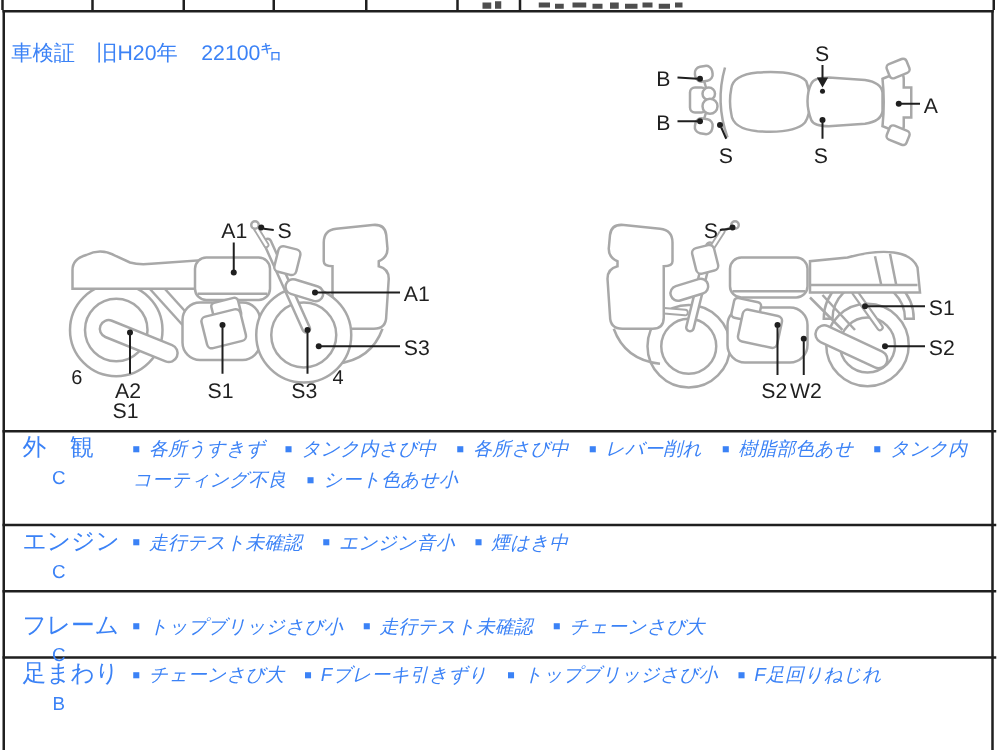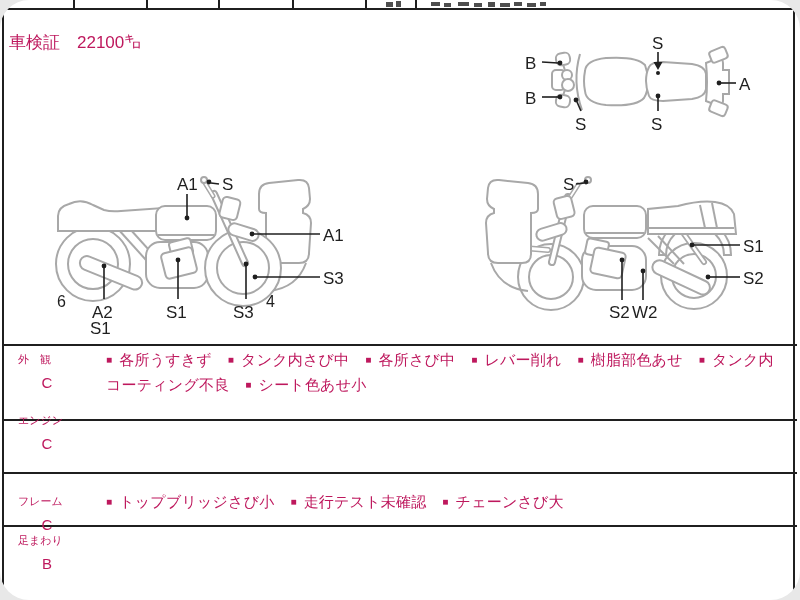--- a/index.html
+++ b/index.html
@@ -1,31 +1,31 @@
 <!DOCTYPE html>
 <html><head>
 <meta charset="utf-8">
 <style>
   html,body{margin:0;padding:0;background:#e8e8e8;}
   #screen{position:relative;width:800px;height:600px;background:#ffffff;overflow:hidden;
-          font-family:"Liberation Sans",sans-serif;color:#be185d;border-radius:29px;}
+          font-family:"Liberation Sans",sans-serif;color:#3b82f6;}
   .tick{position:absolute;top:0;width:2px;height:8px;background:#1f1f1f;}
   .smudge{position:absolute;background:#2f2f2f;opacity:.85;}
   .content-box{position:absolute;left:2px;top:8px;width:793px;height:592px;
                border:2px solid #1f1f1f;border-bottom:none;box-sizing:border-box;}
   .shaken{position:absolute;left:9px;top:30px;display:flex;font-size:17px;line-height:26px;}
   .shaken-title{width:68px;}
   .shaken-row{display:flex;}
   .shaken-era{display:inline-block;width:84px;}
   .hline{position:absolute;left:2px;width:795px;height:0;border-top:2px solid #1f1f1f;}
   .insp-row{position:absolute;left:2px;width:795px;display:flex;align-items:flex-start;box-sizing:border-box;}
   .insp-label{flex:none;width:104px;padding-left:16px;box-sizing:border-box;}
-  .insp-name{font-size:11px;line-height:24px;white-space:pre;}
+  .insp-name{font-size:19px;line-height:24px;white-space:pre;}
   .insp-grade{font-size:15px;line-height:24px;width:58px;text-align:center;}
-  .insp-items{flex:1;font-size:15px;line-height:25px;padding-right:10px;letter-spacing:.2px;}
+  .insp-items{flex:1;font-size:15px;line-height:25px;padding-right:10px;letter-spacing:.2px;font-style:italic;}
   .bullet{font-size:10px;margin-right:7px;vertical-align:2px;}
   .item-text{margin-right:16px;}
   svg{position:absolute;}
   #topview{left:455px;top:28px;}
   #sideview{left:0;top:150px;}
   svg text{font-size:17px;fill:#1f1f1f;font-family:"Liberation Sans",sans-serif;}
   svg text.num{font-size:16px;}
 </style>
 </head>
 <body>
@@ -53,20 +53,21 @@
     <div class="smudge" style="left:527px;top:3px;width:9px;height:4px;"></div>
     <div class="smudge" style="left:540px;top:2px;width:6px;height:4px;"></div>
   </div>
 
   <div class="content-box"></div>
 
   <div class="shaken">
     <div class="shaken-title">車検証</div>
     <div>
       <div class="shaken-row">
+        <span class="shaken-era">旧H20年</span>
         <span>22100㌔</span>
       </div>
     </div>
   </div>
 
   <svg id="topview" width="335" height="112" viewBox="455 28 335 112">
     <g stroke="#a8a8a8" stroke-width="2" fill="#ffffff">
       <line x1="566" y1="74" x2="563" y2="64"></line>
       <rect x="556" y="53" width="14" height="12" rx="5" transform="rotate(-10 563 59)"></rect>
       <line x1="566" y1="86" x2="563" y2="96"></line>
@@ -220,33 +221,35 @@
   <div class="hline" style="top:472px;"></div>
   <div class="hline" style="top:525px;"></div>
 
   <div class="insp-row" style="top:347px;">
     <div class="insp-label">
       <div class="insp-name">外　観</div>
       <div class="insp-grade">C</div>
     </div>
     <div class="insp-items"><span class="bullet">■</span><span class="item-text">各所うすきず</span><span class="bullet">■</span><span class="item-text">タンク内さび中</span><span class="bullet">■</span><span class="item-text">各所さび中</span><span class="bullet">■</span><span class="item-text">レバー削れ</span><span class="bullet">■</span><span class="item-text">樹脂部色あせ</span><span class="bullet">■</span><span class="item-text">タンク内コーティング不良</span><span class="bullet">■</span><span class="item-text">シート色あせ小</span></div>
   </div>
-  <div class="insp-row" style="top:408px;">
+  <div class="insp-row" style="top:422px;">
     <div class="insp-label">
       <div class="insp-name">エンジン</div>
       <div class="insp-grade">C</div>
     </div>
+    <div class="insp-items"><span class="bullet">■</span><span class="item-text">走行テスト未確認</span><span class="bullet">■</span><span class="item-text">エンジン音小</span><span class="bullet">■</span><span class="item-text">煙はき中</span></div>
   </div>
   <div class="insp-row" style="top:489px;">
     <div class="insp-label">
       <div class="insp-name">フレーム</div>
       <div class="insp-grade">C</div>
     </div>
     <div class="insp-items"><span class="bullet">■</span><span class="item-text">トップブリッジさび小</span><span class="bullet">■</span><span class="item-text">走行テスト未確認</span><span class="bullet">■</span><span class="item-text">チェーンさび大</span></div>
   </div>
   <div class="insp-row" style="top:528px;">
     <div class="insp-label">
       <div class="insp-name">足まわり</div>
       <div class="insp-grade">B</div>
     </div>
+    <div class="insp-items"><span class="bullet">■</span><span class="item-text">チェーンさび大</span><span class="bullet">■</span><span class="item-text">Fブレーキ引きずり</span><span class="bullet">■</span><span class="item-text">トップブリッジさび小</span><span class="bullet">■</span><span class="item-text">F足回りねじれ</span></div>
   </div>
 
 </div>
 
 </body></html>

